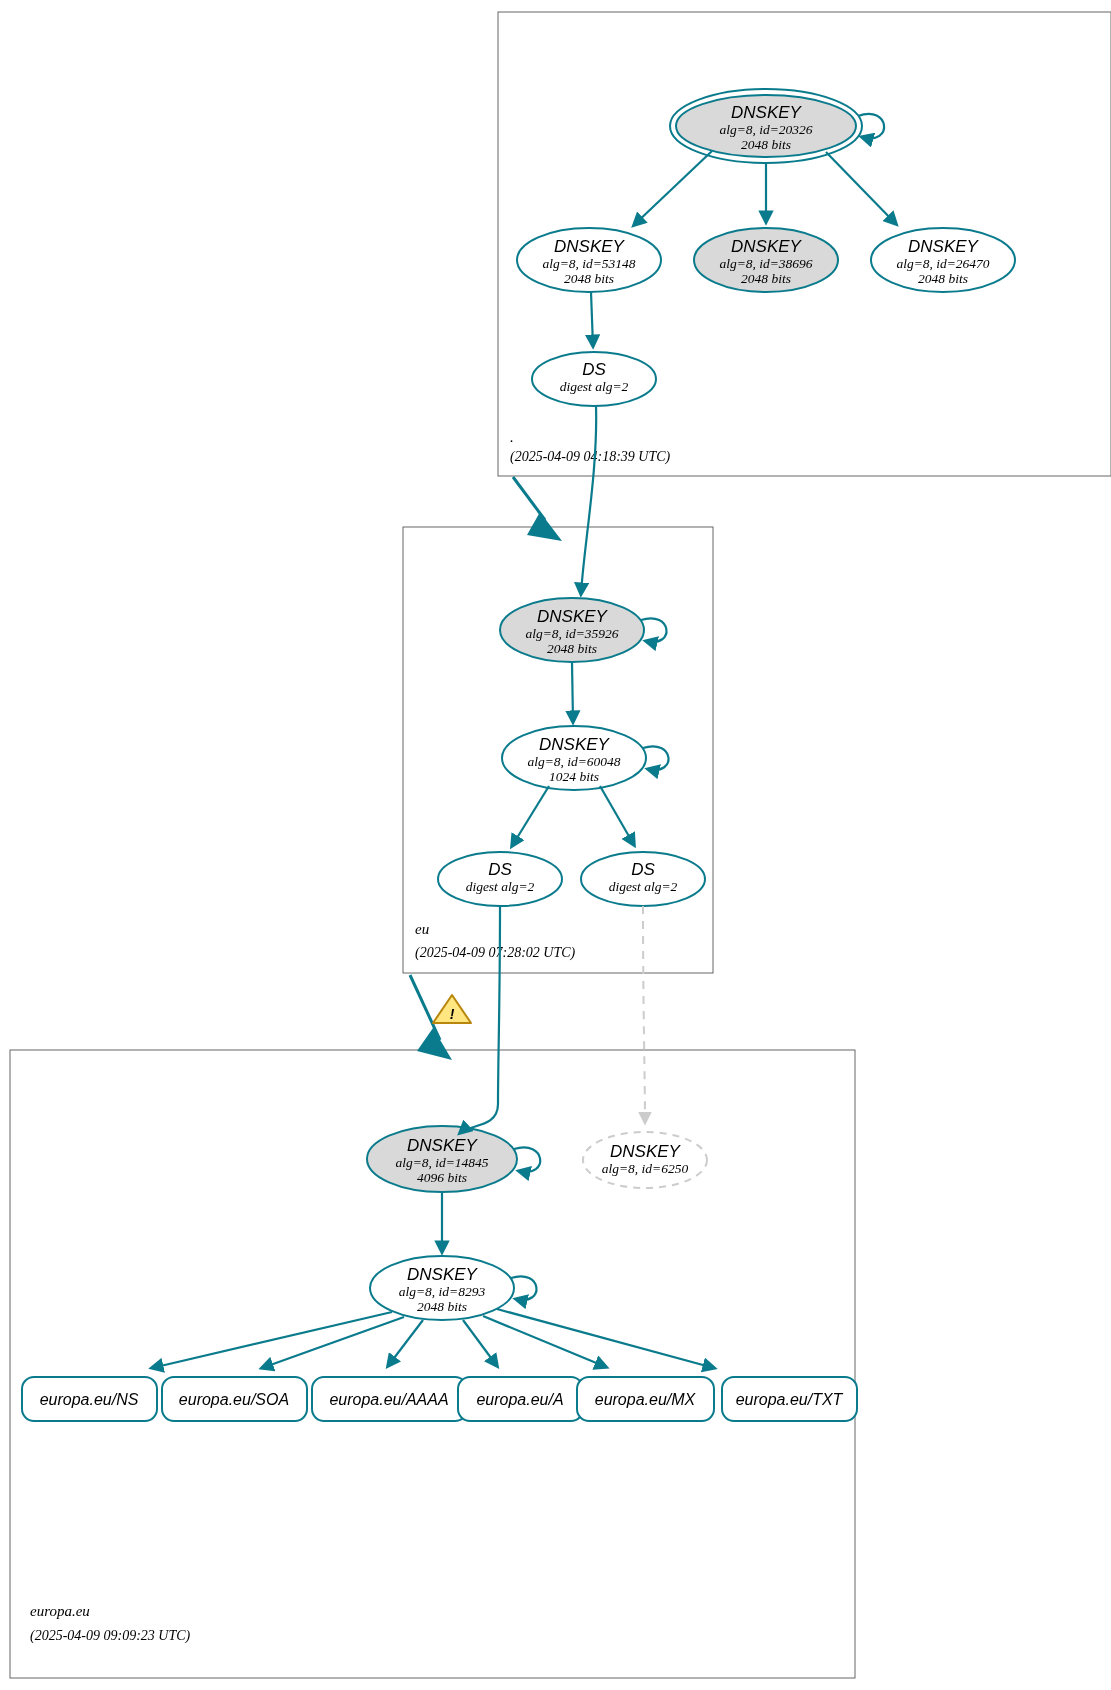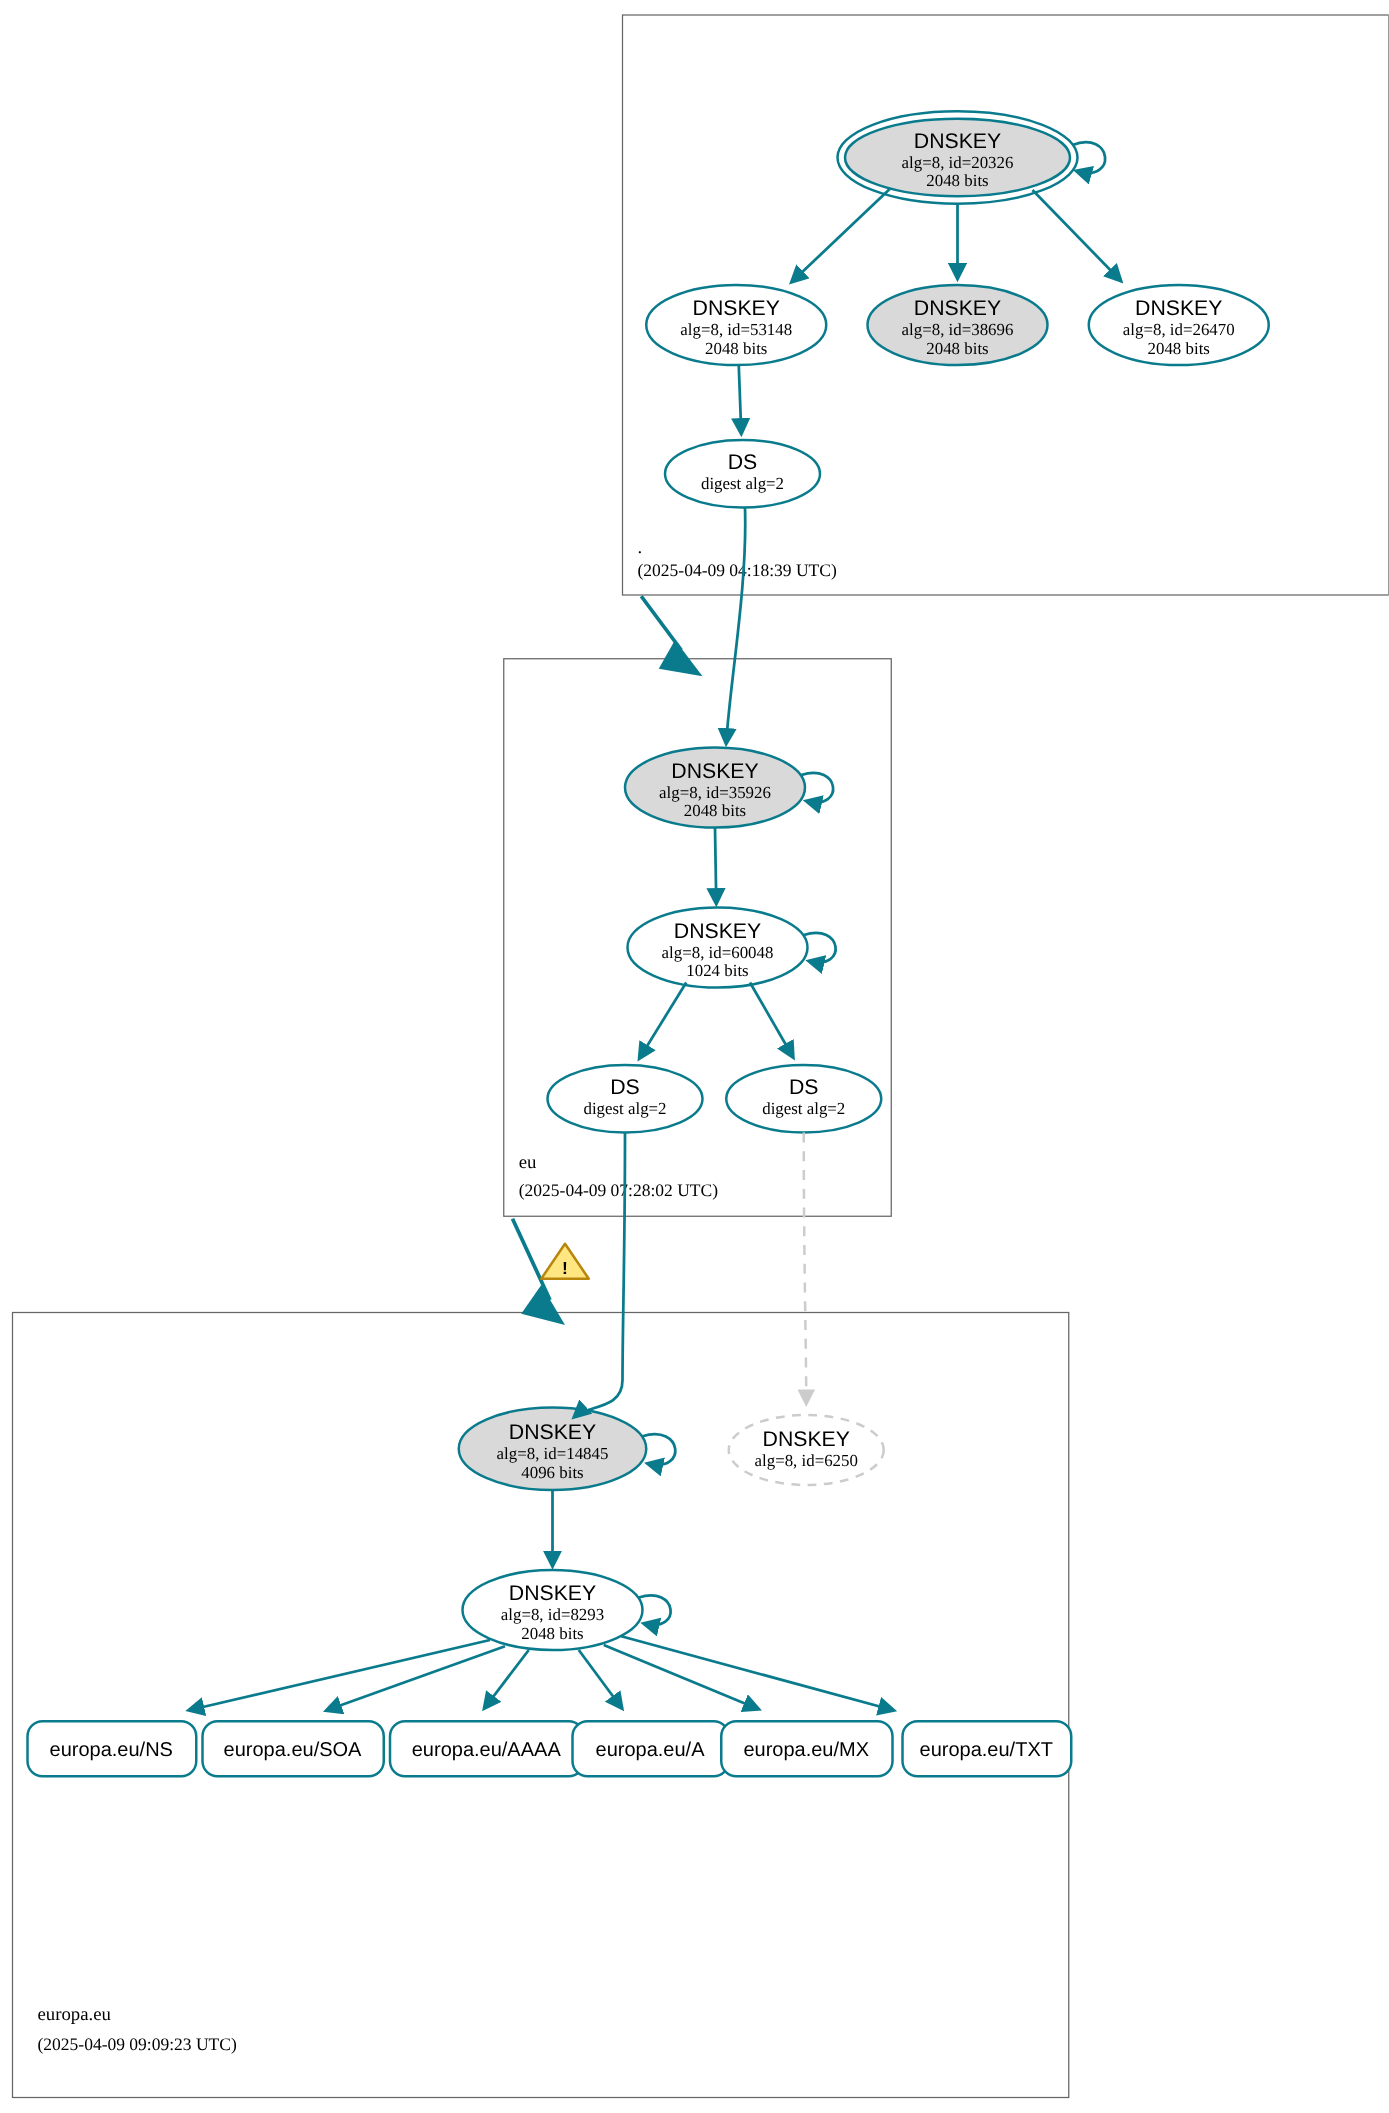--- a/index.html
+++ b/index.html
@@ -10,20 +10,21 @@
   body {
     width: 1111px;
     height: 1690px;
     font-family: "Liberation Sans", sans-serif;
     overflow: hidden;
   }
   #diagram-root {
     position: relative;
     width: 981px;
     height: 1690px;
+    font-style: italic;
   }
   svg#dnssec-graph {
     display: block;
     width: 1111px;
     height: 1690px;
   }
   .zone-box {
     fill: none;
     stroke: #666666;
     stroke-width: 1;

